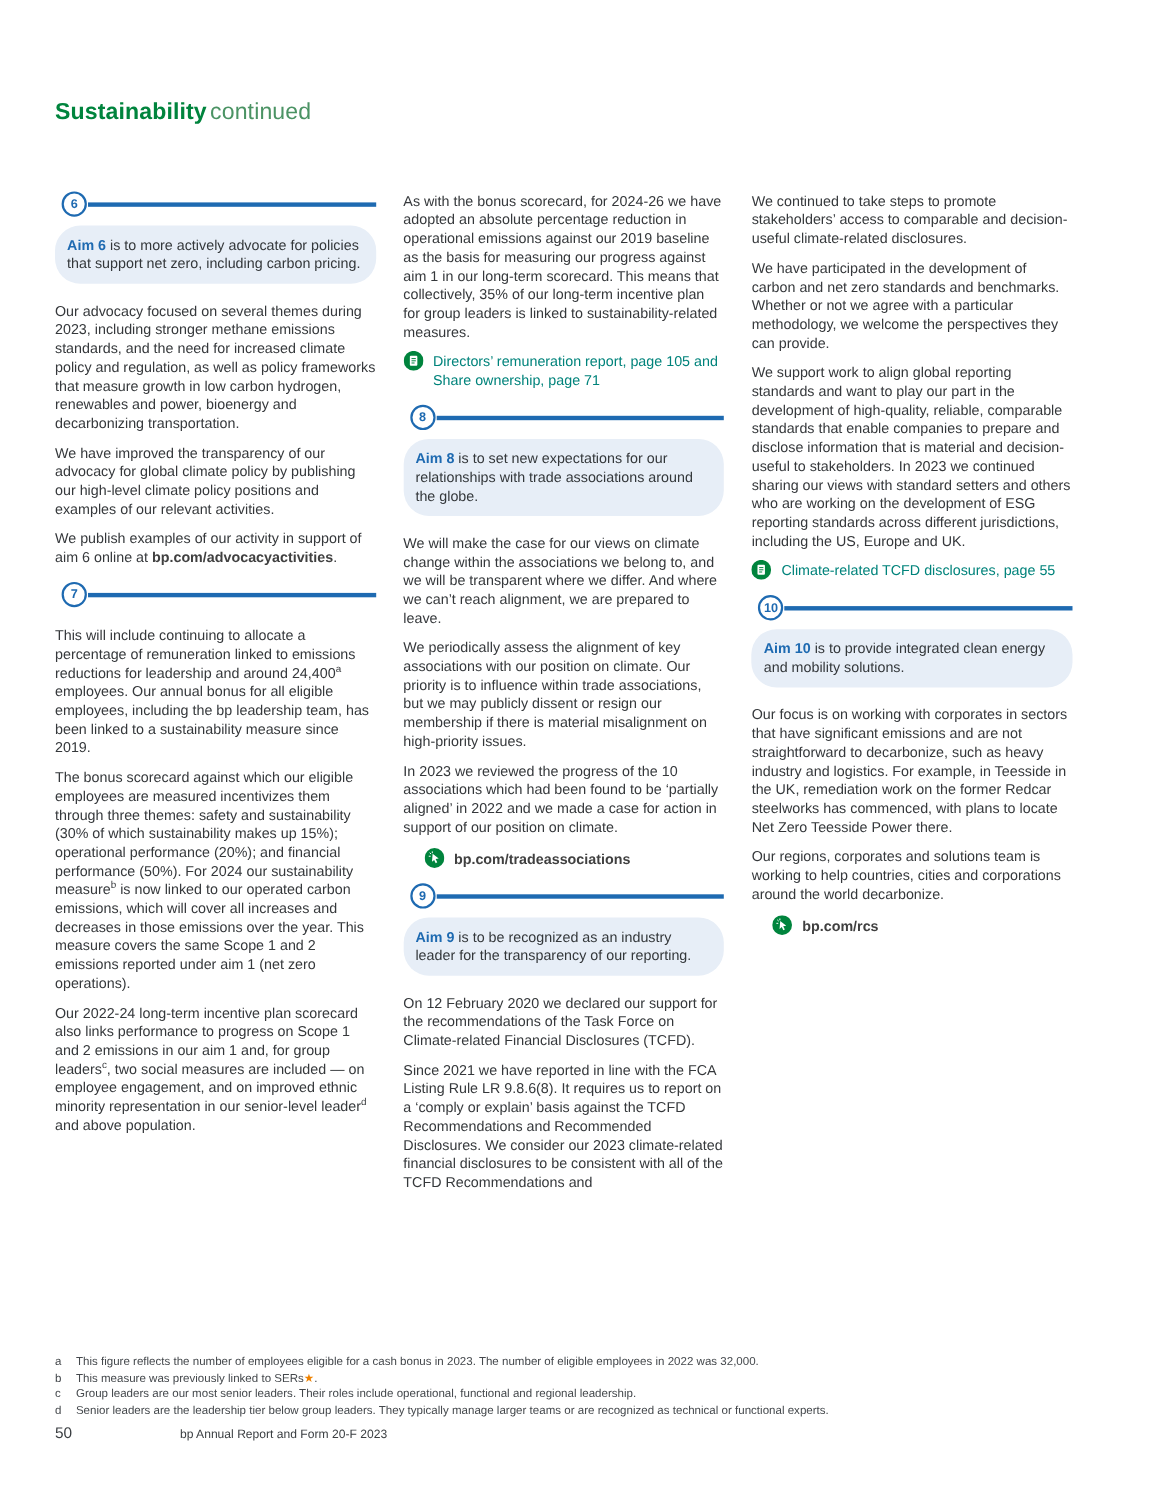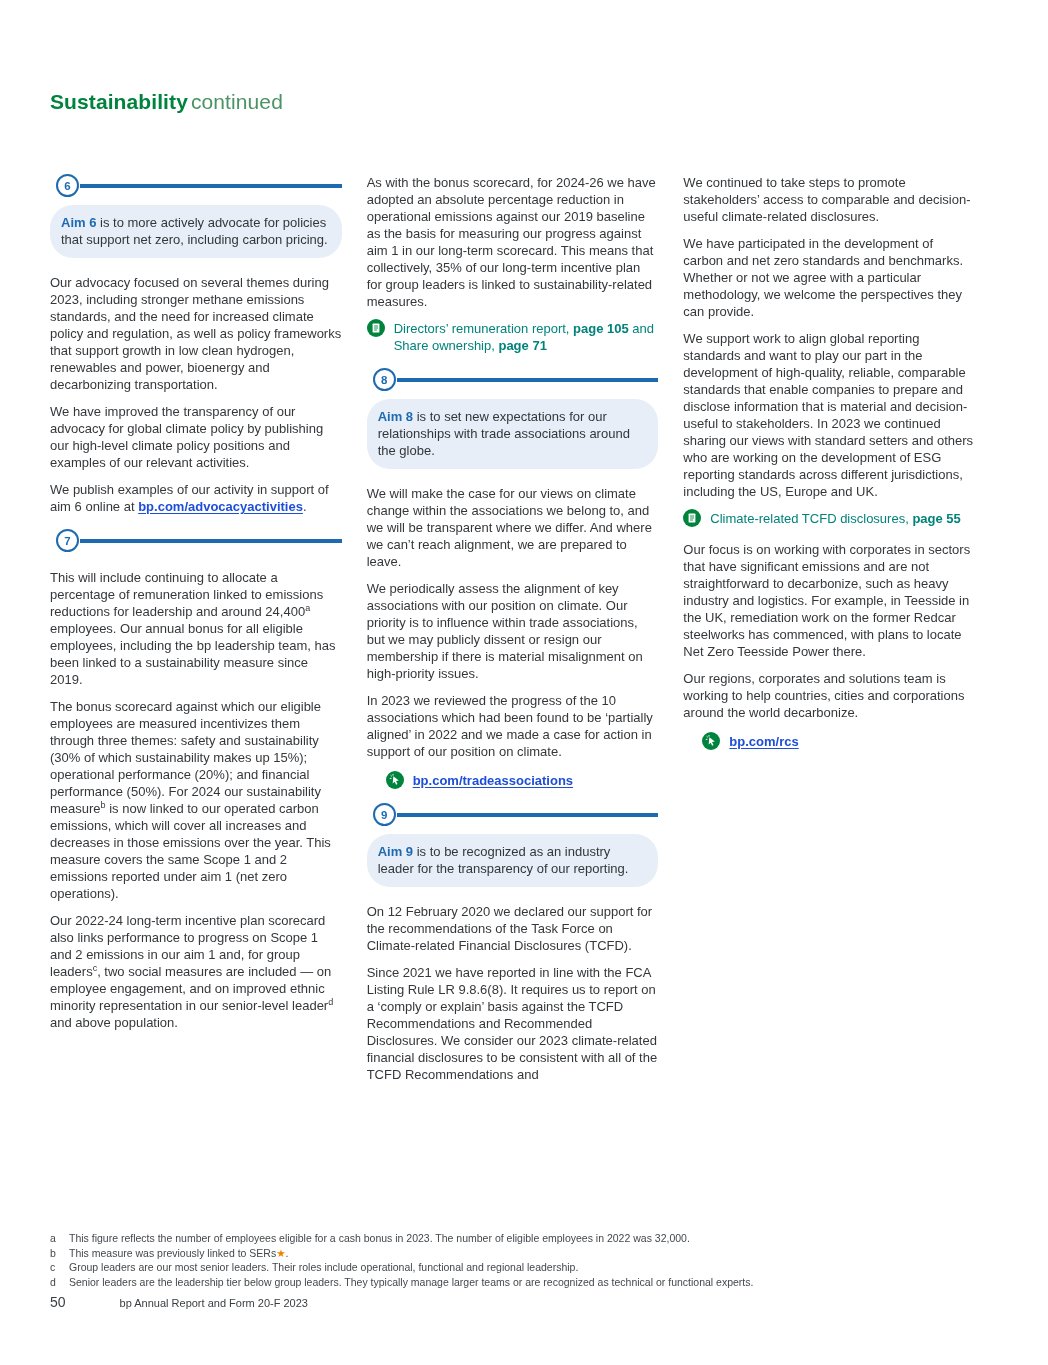--- a/index.html
+++ b/index.html
@@ -25,57 +25,57 @@
     position:absolute; left:6px; top:0; width:23px; height:23px;
     border:2.5px solid #1e6ab1; border-radius:50%; background:#fff;
     color:#1e6ab1; font-weight:700; font-size:11.5px;
     display:flex; align-items:center; justify-content:center; z-index:1;
   }
   .aim-line { position:absolute; left:30px; right:0; top:10px; height:3.5px; background:#1e6ab1; }
   .aim-box { background:#e7eef7; padding:9px 11px 10px; font-size:13px; line-height:17px; color:#33373a;border-radius:23px; }
   .aim-label { font-weight:700; color:#1e6ab1; }
 
   .ref { display:flex; gap:9px; margin:8px 0 14px; font-size:13px; line-height:17px; color:#00837b; }
-  .ref b { font-weight:700; }
+  .ref b { font-weight:400; }
   .ref-icon, .link-icon { flex:0 0 18px; width:18px; height:18px; margin-top:-1px; }
 
   .linkrow { display:flex; gap:9px; align-items:center; margin:12px 0 14px;padding-left:19px; }
   .link, .inline-link {
-    color:#1d4ed8; font-weight:700; font-size:13px;
-    text-decoration:underline; text-underline-offset:2px; cursor:pointer;
+    color:#404040; font-weight:700; font-size:13px;
+    text-underline-offset:2px; cursor:pointer;
   }
   sup { font-size:9px; line-height:0; vertical-align:super; }
 
   .footnotes { position:absolute; left:50px; top:1231px; width:945px; font-size:10.5px; line-height:14.5px; color:#44484c; }
   .fn { display:flex; gap:9px; }
   .fn-label { flex:0 0 10px; }
   .star { color:#ef8200; }
 
-  .footer { position:absolute; left:50px; top:1294px; display:flex; align-items:baseline; gap:22px; color:#3a3e41; }
+  .footer { position:absolute; left:50px; top:1294px; display:flex; align-items:baseline; gap:66px; color:#3a3e41; }
   .footer-num { font-size:14px; }
   .footer-text { font-size:11px;margin-left:32px; }
 </style>
 </head>
 <body>
 
 <div class="title">
   <span class="t-bold">Sustainability</span><span class="t-light">continued</span>
 </div>
 
 <div class="columns">
 
   <div class="col">
     <div class="aim">
       <div class="aim-head">
         <div class="aim-circle">6</div>
         <div class="aim-line"></div>
       </div>
       <div class="aim-box"><span class="aim-label">Aim 6</span><span> is to more actively advocate for policies that support net zero, including carbon pricing.</span></div>
     </div>
-    <p>Our advocacy focused on several themes during 2023, including stronger methane emissions standards, and the need for increased climate policy and regulation, as well as policy frameworks that support growth in low clean hydrogen, renewables and power, bioenergy and decarbonizing transportation.</p>
+    <p>Our advocacy focused on several themes during 2023, including stronger methane emissions standards, and the need for increased climate policy and regulation, as well as policy frameworks that measure growth in low carbon hydrogen, renewables and power, bioenergy and decarbonizing transportation.</p>
     <p>We have improved the transparency of our advocacy for global climate policy by publishing our high-level climate policy positions and examples of our relevant activities.</p>
     <p><span>We publish examples of our activity in support of aim 6 online at </span><span class="inline-link">bp.com/advocacyactivities</span><span>.</span></p>
 
     <div class="aim">
       <div class="aim-head">
         <div class="aim-circle">7</div>
         <div class="aim-line"></div>
       </div>
     </div>
     <p><span>This will include continuing to allocate a percentage of remuneration linked to emissions reductions for leadership and around 24,400</span><sup>a</sup><span> employees. Our annual bonus for all eligible employees, including the bp leadership team, has been linked to a sustainability measure since 2019.</span></p>
@@ -139,20 +139,27 @@
       <svg class="ref-icon" viewBox="0 0 18 18">
           <circle cx="9" cy="9" r="9" fill="#00843d"></circle>
           <rect x="5.6" y="4.4" width="6.8" height="9.2" rx="0.9" fill="#ffffff"></rect>
           <line x1="7.1" y1="7" x2="11" y2="7" stroke="#00843d" stroke-width="0.9"></line>
           <line x1="7.1" y1="9" x2="11" y2="9" stroke="#00843d" stroke-width="0.9"></line>
           <line x1="7.1" y1="11" x2="9.9" y2="11" stroke="#00843d" stroke-width="0.9"></line>
         </svg>
       <span><span>Climate-related TCFD disclosures, </span><b>page 55</b></span>
     </div>
 
+    <div class="aim">
+      <div class="aim-head">
+        <div class="aim-circle">10</div>
+        <div class="aim-line"></div>
+      </div>
+      <div class="aim-box"><span class="aim-label">Aim 10</span><span> is to provide integrated clean energy and mobility solutions.</span></div>
+    </div>
     <p>Our focus is on working with corporates in sectors that have significant emissions and are not straightforward to decarbonize, such as heavy industry and logistics. For example, in Teesside in the UK, remediation work on the former Redcar steelworks has commenced, with plans to locate Net Zero Teesside Power there.</p>
     <p>Our regions, corporates and solutions team is working to help countries, cities and corporations around the world decarbonize.</p>
 
     <div class="linkrow">
       <svg class="link-icon" viewBox="0 0 18 18">
           <circle cx="9" cy="9" r="9" fill="#00843d"></circle>
           <path d="M7.3 5.2 L12.8 9.5 L10 10 L11.5 12.9 L10.1 13.7 L8.7 10.8 L6.7 12.5 Z" fill="#ffffff"></path>
           <line x1="4.6" y1="4.2" x2="5.9" y2="5.4" stroke="#ffffff" stroke-width="0.9"></line>
           <line x1="3.8" y1="7.4" x2="5.5" y2="7.4" stroke="#ffffff" stroke-width="0.9"></line>
           <line x1="7" y1="3" x2="7" y2="4.6" stroke="#ffffff" stroke-width="0.9"></line>

